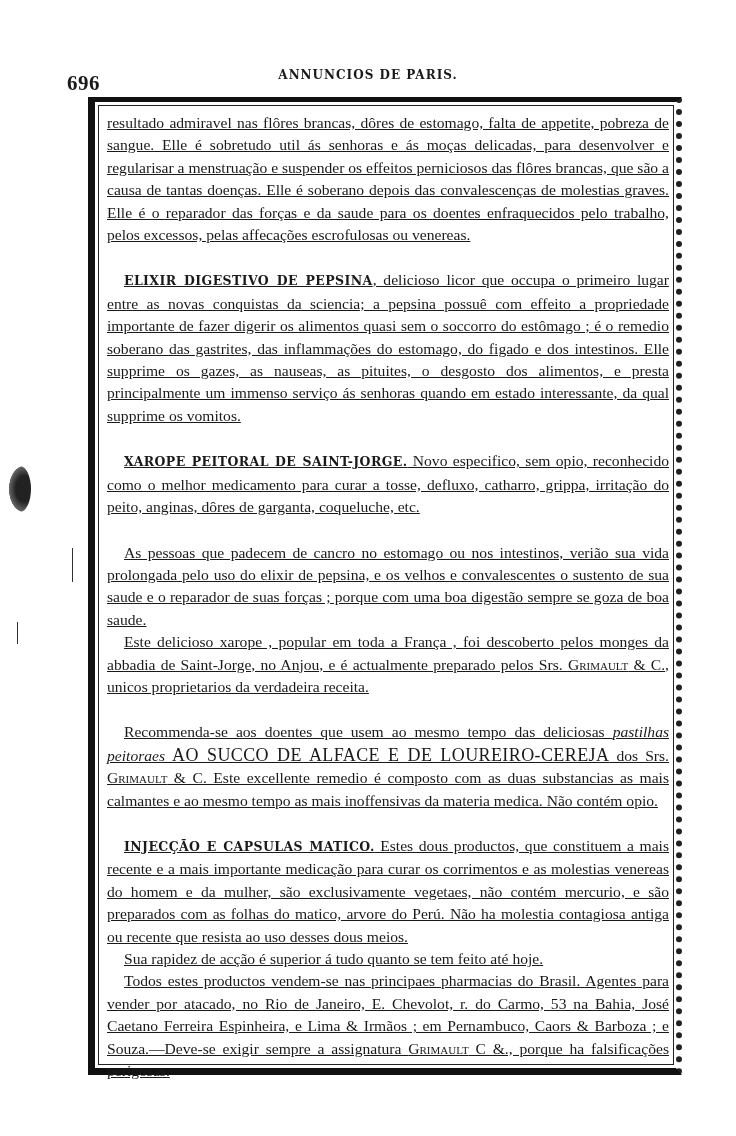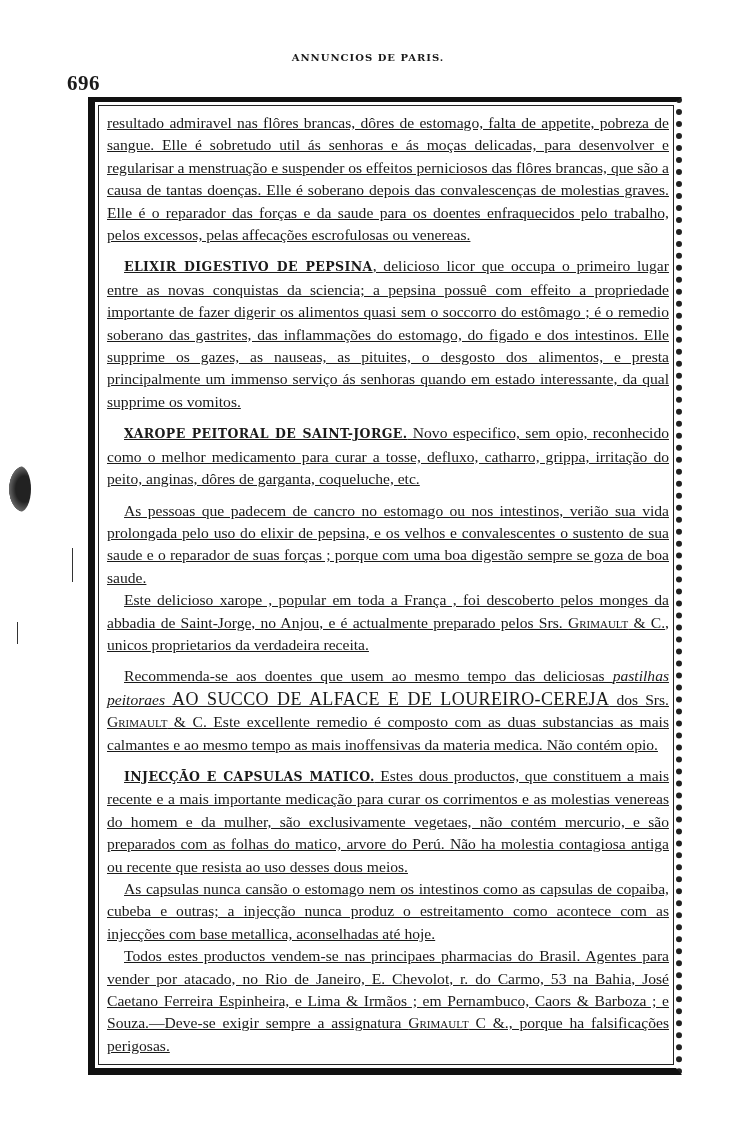--- a/index.html
+++ b/index.html
@@ -5,41 +5,41 @@
   html, body { margin: 0; padding: 0; }
   body {
     width: 736px; height: 1136px; background: #ffffff; position: relative; overflow: hidden;
     font-family: "DejaVu Serif", "Liberation Serif", serif; color: #1a1a1a;
   }
   .page-number {
     position: absolute; left: 67px; top: 71px; font-size: 21px; font-weight: bold;
     font-family: "Liberation Serif", serif; letter-spacing: 0.5px;
   }
   .running-head {
-    position: absolute; left: 0; width: 736px; top: 52px; text-align: center;
-    font-size: 10px; font-weight: bold; letter-spacing: 1px;
+    position: absolute; left: 0; width: 736px; top: 68px; text-align: center;
+    font-size: 12px; font-weight: bold; letter-spacing: 1px;
     font-family: "DejaVu Serif", serif;
   }
   .frame-outer {
     position: absolute; left: 88px; top: 97px; width: 594px; height: 978px;
     border-left: 7px solid #111; border-top: 5px solid #111; border-bottom: 7px solid #111;
     border-right: 6px dotted #222; box-sizing: border-box;
   }
   .frame-inner {
     position: absolute; left: 98px; top: 105px; width: 576px; height: 960px;
     border: 1.5px solid #222; box-sizing: border-box;
   }
   .content {
     position: absolute; left: 107px; top: 112px; width: 562px;
     font-family: "Liberation Serif", serif; font-size: 15.6px; line-height: 22.4px;
     text-align: justify;
   }
   .content p { margin: 0; text-indent: 0; text-decoration: underline; }
   .content p.indent { text-indent: 17px; }
-  .content p.gap { margin-top: 9px; }
+  .content p.gap { margin-top: 23px; }
   .head-caps { font-weight: bold; font-family: "DejaVu Serif", serif; font-size: 12.5px; letter-spacing: 0.4px; }
   .smallcaps { font-variant: small-caps; }
   .small-upper { font-size: 18px; letter-spacing: 0.4px; }
   .ital { font-style: italic; }
   .blot {
     position: absolute; left: 9px; top: 466px; width: 22px; height: 46px;
     border-radius: 50% 60% 60% 50%; background: radial-gradient(ellipse at 70% 50%, #222 40%, #666 70%, transparent 72%);
   }
   .mark { position: absolute; background: #333; width: 1px; }
 </style>
@@ -60,15 +60,15 @@
   <p>resultado admiravel nas flôres brancas, dôres de estomago, falta de appetite, pobreza de sangue. Elle é sobretudo util ás senhoras e ás moças delicadas, para desenvolver e regularisar a menstruação e suspender os effeitos perniciosos das flôres brancas, que são a causa de tantas doenças. Elle é soberano depois das convalescenças de molestias graves. Elle é o reparador das forças e da saude para os doentes enfraquecidos pelo trabalho, pelos excessos, pelas affecações escrofulosas ou venereas.</p>
 
   <p class="indent gap"><span class="head-caps">ELIXIR DIGESTIVO DE PEPSINA</span><span>, delicioso licor que occupa o primeiro lugar entre as novas conquistas da sciencia; a pepsina possuê com effeito a propriedade importante de fazer digerir os alimentos quasi sem o soccorro do estômago ; é o remedio soberano das gastrites, das inflammações do estomago, do figado e dos intestinos. Elle supprime os gazes, as nauseas, as pituites, o desgosto dos alimentos, e presta principalmente um immenso serviço ás senhoras quando em estado interessante, da qual supprime os vomitos.</span></p>
   <p class="indent gap"><span class="head-caps">XAROPE PEITORAL DE SAINT-JORGE.</span><span> Novo especifico, sem opio, reconhecido como o melhor medicamento para curar a tosse, defluxo, catharro, grippa, irritação do peito, anginas, dôres de garganta, coqueluche, etc.</span></p>
 
   <p class="indent gap">As pessoas que padecem de cancro no estomago ou nos intestinos, verião sua vida prolongada pelo uso do elixir de pepsina, e os velhos e convalescentes o sustento de sua saude e o reparador de suas forças ; porque com uma boa digestão sempre se goza de boa saude.</p>
   <p class="indent"><span>Este delicioso xarope , popular em toda a França , foi descoberto pelos monges da abbadia de Saint-Jorge, no Anjou, e é actualmente preparado pelos Srs. </span><span class="smallcaps">Grimault</span><span> &amp; C., unicos proprietarios da verdadeira receita.</span></p>
   <p class="indent gap"><span>Recommenda-se aos doentes que usem ao mesmo tempo das deliciosas </span><span class="ital">pastilhas peitoraes</span><span class="small-upper"> AO SUCCO DE ALFACE E DE LOUREIRO-CEREJA</span><span> dos Srs. </span><span class="smallcaps">Grimault</span><span> &amp; C. Este excellente remedio é composto com as duas substancias as mais calmantes e ao mesmo tempo as mais inoffensivas da materia medica. Não contém opio.</span></p>
 
   <p class="indent gap"><span class="head-caps">INJECÇÃO E CAPSULAS MATICO.</span><span> Estes dous productos, que constituem a mais recente e a mais importante medicação para curar os corrimentos e as molestias venereas do homem e da mulher, são exclusivamente vegetaes, não contém mercurio, e são preparados com as folhas do matico, arvore do Perú. Não ha molestia contagiosa antiga ou recente que resista ao uso desses dous meios.</span></p>
-  <p class="indent">As capsulas nunca cansão o estomago nem os intestinos como as capsulas de copaiba, cubeba e outras; a injecção nunca produz o estreitamento como acontece com as injecções com base metallica, aconselhadas até hoje.</p>
+  <p class="indent">Sua rapidez de acção é superior á tudo quanto se tem feito até hoje.</p>
   <p class="indent"><span>Todos estes productos vendem-se nas principaes pharmacias do Brasil. Agentes para vender por atacado, no Rio de Janeiro, E. Chevolot, r. do Carmo, 53 na Bahia, José Caetano Ferreira Espinheira, e Lima &amp; Irmãos ; em Pernambuco, Caors &amp; Barboza ; e Souza.—Deve-se exigir sempre a assignatura </span><span class="smallcaps">Grimault</span><span> C &amp;., porque ha falsificações perigosas.</span></p>
 </div>
 
 </body></html>

